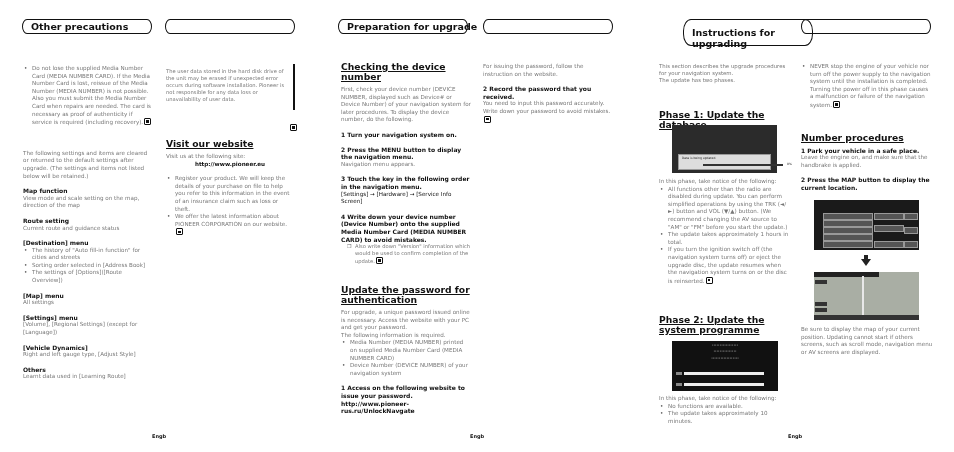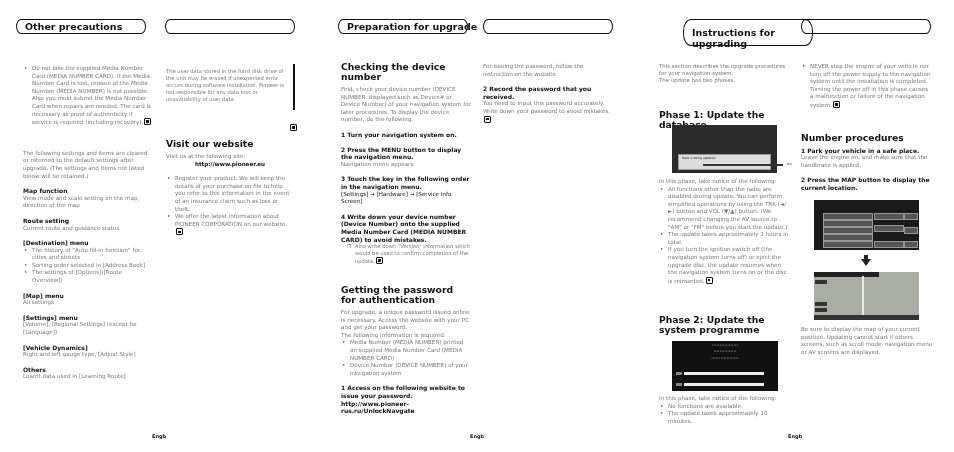--- a/index.html
+++ b/index.html
@@ -5,21 +5,21 @@
   html, body { margin:0; padding:0; background:#fff; }
   body { width:954px; height:452px; position:relative; overflow:hidden;
          font-family:"DejaVu Sans", sans-serif; color:#6b6b6b; }
   .abs { position:absolute; }
   .pill { position:absolute; border:1.5px solid #111; border-radius:8px / 12px;
           height:15px; box-sizing:border-box; padding:0 8px;
           font-family:"DejaVu Sans", sans-serif; font-weight:bold; font-size:9.5px;
           color:#111; line-height:13px; white-space:nowrap; }
   .pill.tall { height:27px; line-height:11px; padding-top:7px; white-space:normal;margin-left:24px; }
   .col { position:absolute; font-size:5.6px; line-height:7.6px; color:#777; }
-  .h2 { font-weight:bold; color:#111; font-size:9.2px; line-height:10px; margin:0 0 4px 0; }
+  .h2 { font-weight:bold; color:#111; font-size:9.2px; line-height:10px; margin:0 0 4px 0;text-decoration:underline; }
   .h3 { font-weight:bold; color:#111; font-size:6px; line-height:7.6px; }
   .b { font-weight:bold; color:#111; }
   p { margin:0; }
   ul { margin:0; padding:0 0 0 9px; list-style:none; }
   li { position:relative; }
   li::before { content:"•"; position:absolute; left:-8px; color:#666; }
   li.note::before { content:"❐"; left:-8px; font-size:5px; }
   .gap { height:7px; }
   .end { display:inline-block; width:5px; height:5px; border:0.8px solid #111; border-radius:1px;
          position:relative; vertical-align:-1px; margin-left:1px; }
@@ -38,21 +38,21 @@
   .map { position:absolute; background:#a9aea4; overflow:hidden; }
   .arrow-down { position:absolute; width:0; height:0; border-left:5px solid transparent; border-right:5px solid transparent; border-top:7px solid #222; }
   .arrow-stem { position:absolute; width:4px; height:4px; background:#222; }
 </style>
 </head>
 <body>
 
 
 
 
-<div class="pill" style="left:16px;top:19px;width:130px;">Other precautions</div>
+<div class="pill" style="left:22px;top:19px;width:130px;">Other precautions</div>
 <div class="pill" style="left:165px;top:19px;width:130px;"></div>
 
 <div class="col" style="left:23px;top:65px;width:130px;">
   <ul>
       <li><span>Do not lose the supplied Media Number Card (MEDIA NUMBER CARD). If the Media Number Card is lost, reissue of the Media Number (MEDIA NUMBER) is not possible. Also you must submit the Media Number Card when repairs are needed. The card is necessary as proof of authenticity if service is required (including recovery).</span><span class="end"></span></li>
     </ul>
   <div style="height:23px"></div>
   <p>The following settings and items are cleared or returned to the default settings after upgrade. (The settings and items not listed below will be retained.)</p>
   <div class="gap"></div>
   <div class="h3">Map function</div>
@@ -113,21 +113,21 @@
   <p>Navigation menu appears.</p>
   <div class="gap"></div>
   <div class="h3">3   Touch the key in the following order in the navigation menu.</div>
   <p class="b" style="font-weight:normal;color:#111;">[Settings] → [Hardware] → [Service Info Screen]</p>
   <div class="gap"></div>
   <div class="h3">4   Write down your device number (Device Number) onto the supplied Media Number Card (MEDIA NUMBER CARD) to avoid mistakes.</div>
   <ul style="padding-left:14px;font-size:5.2px;line-height:7px;">
       <li class="note"><span>Also write down "Version" information which would be used to confirm completion of the update.</span><span class="end"></span></li>
     </ul>
   <div style="height:20px"></div>
-  <div class="h2">Getting the password for authentication</div>
+  <div class="h2">Update the password for authentication</div>
   <p>For upgrade, a unique password issued online is necessary. Access the website with your PC and get your password.</p>
   <p>The following information is required.</p>
   <ul>
     <li>Media Number (MEDIA NUMBER) printed on supplied Media Number Card (MEDIA NUMBER CARD)</li>
     <li>Device Number (DEVICE NUMBER) of your navigation system</li>
   </ul>
   <div class="gap"></div>
   <div class="h3">1   Access on the following website to issue your password.</div>
   <div class="h3">http://www.pioneer-rus.ru/UnlockNavgate</div>
 </div>

